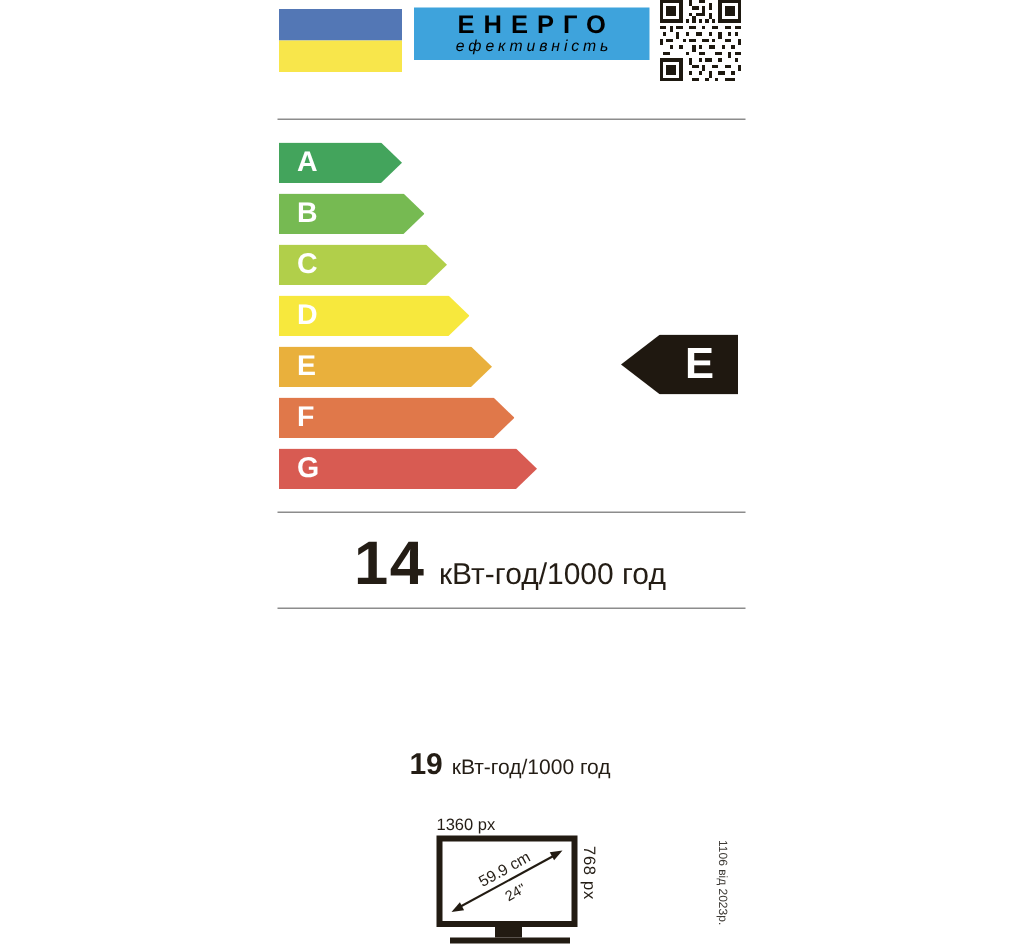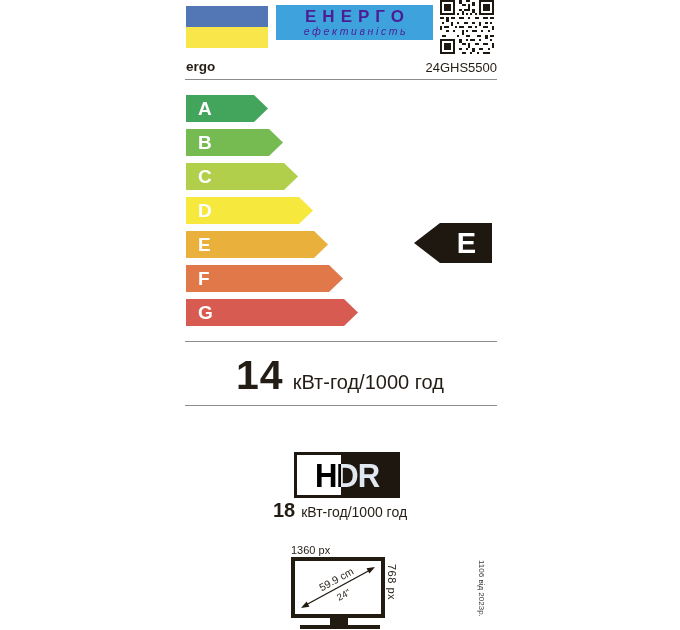--- a/index.html
+++ b/index.html
@@ -7,21 +7,21 @@
     width:680px;height:630px;position:relative;background:#ffffff;
     font-family:"Liberation Sans","DejaVu Sans",sans-serif;
     color:#241d15;overflow:hidden;
   }
   .label{position:absolute;left:183px;top:0;width:314px;height:630px;}
   .abs{position:absolute;}
 
   
   .flag{left:3px;top:6px;width:82px;height:42px;}
   .flag div{width:100%;height:50%;}
-  .energy-box{left:93px;top:5px;width:157px;height:35px;display:flex;flex-direction:column;align-items:center;justify-content:center;color:#4c1d95;}
+  .energy-box{left:93px;top:5px;width:157px;height:35px;display:flex;flex-direction:column;align-items:center;justify-content:center;color:#000000;}
   .energy-box .l1{font-weight:bold;font-size:17px;letter-spacing:6px;line-height:17px;padding-left:6px;}
   .energy-box .l2{font-size:10.5px;letter-spacing:2.6px;line-height:12px;padding-left:3px;font-style:italic;}
   .qr{left:254px;top:0;width:60px;height:54px;}
   .qr svg{width:100%;height:100%;display:block;}
 
   .brand-row{left:0;top:59px;width:314px;height:18px;}
   .brand{left:3px;top:0;font-size:13.5px;font-weight:bold;}
   .model{right:0;top:1px;font-size:13px;}
   .rule{left:2px;width:312px;height:0;border-top:1px solid #8c8c8c;}
 
@@ -96,24 +96,20 @@
           <rect x="2" y="2" width="3" height="3"></rect>
         <path fill-rule="evenodd" d="M18 0h7v7h-7zM19 1v5h5V1z"></path>
           <rect x="20" y="2" width="3" height="3"></rect>
         <path fill-rule="evenodd" d="M0 18h7v7H0zM1 19v5h5v-5z"></path>
           <rect x="2" y="20" width="3" height="3"></rect>
         <path d="M9 0h1v2H9zM12 0h2v1h-2zM15 1h1v2h-1zM10 2h2v1h-2zM13 2h1v2h-1zM9 4h1v1H9zM11 4h3v1h-3zM15 4h1v2h-1zM10 5h1v1h-1zM8 6h1v1H8zM10 6h1v1h-1zM12 6h1v1h-1zM14 6h1v1h-1zM16 6h1v1h-1zM0 8h2v1H0zM3 8h1v2H3zM5 8h2v1H5zM9 8h2v1H9zM13 8h1v1h-1zM16 8h2v1h-2zM20 8h2v1h-2zM23 8h2v1h-2zM1 10h1v1H1zM5 10h1v2H5zM8 10h1v1H8zM11 10h2v1h-2zM15 10h1v1h-1zM18 10h1v2h-1zM21 10h1v1h-1zM23 10h1v1h-1zM0 12h1v2H0zM2 12h2v1H2zM7 12h1v1H7zM9 12h2v1H9zM13 12h2v1h-2zM16 12h1v1h-1zM20 12h2v1h-2zM24 12h1v2h-1zM3 14h1v1H3zM6 14h1v1H6zM10 14h1v2h-1zM12 14h1v1h-1zM15 14h2v1h-2zM19 14h1v1h-1zM22 14h1v1h-1zM1 16h2v1H1zM8 16h1v1H8zM12 16h2v1h-2zM17 16h2v1h-2zM21 16h1v2h-1zM23 16h2v1h-2zM9 18h1v2H9zM12 18h1v1h-1zM14 18h2v1h-2zM18 18h1v1h-1zM23 18h1v1h-1zM10 20h2v1h-2zM13 20h1v2h-1zM16 20h2v1h-2zM20 20h2v1h-2zM24 20h1v2h-1zM9 22h1v1H9zM12 22h1v1h-1zM15 22h1v2h-1zM18 22h2v1h-2zM22 22h1v1h-1zM10 24h2v1h-2zM14 24h1v1h-1zM17 24h1v1h-1zM20 24h3v1h-3z"></path>
       </g>
     </svg>
   </div>
 
-  <div class="abs brand-row">
-    <span class="abs brand">ergo</span>
-    <span class="abs model">24GHS5500</span>
-  </div>
   <div class="abs rule" style="top:79px"></div>
 
   <div class="abs class-rows">
     <div class="class-row">
         <div class="class-arrow" style="background: rgb(67, 164, 92); width: 82px;">
           <span class="class-letter">A</span>
         </div>
       </div>
     <div class="class-row">
         <div class="class-arrow" style="background: rgb(118, 186, 82); width: 97px;">
@@ -151,25 +147,22 @@
     <span>E</span>
   </div>
 
   <div class="abs rule" style="top:341px"></div>
   <div class="abs kwh-main">
     <span class="val">14</span>
     <span class="unit">кВт-год/1000 год</span>
   </div>
   <div class="abs rule" style="top:405px"></div>
 
-  <div class="abs hdr-logo">
-    <span>HDR</span>
-  </div>
   <div class="abs kwh-hdr">
-    <span class="val">18</span>
+    <span class="val">19</span>
     <span class="unit">кВт-год/1000 год</span>
   </div>
 
   <div class="abs px-w">1360 px</div>
   <div class="abs monitor">
     <svg viewBox="0 0 86 53">
       <g stroke="#221b12" stroke-width="1.4" fill="#221b12">
         <line x1="9" y1="45" x2="77" y2="8"></line>
         <polygon points="80,6 74.4,12.5 71.5,7.2" stroke="none"></polygon>
         <polygon points="6,47 14.4,45.8 11.6,40.5" stroke="none"></polygon>

